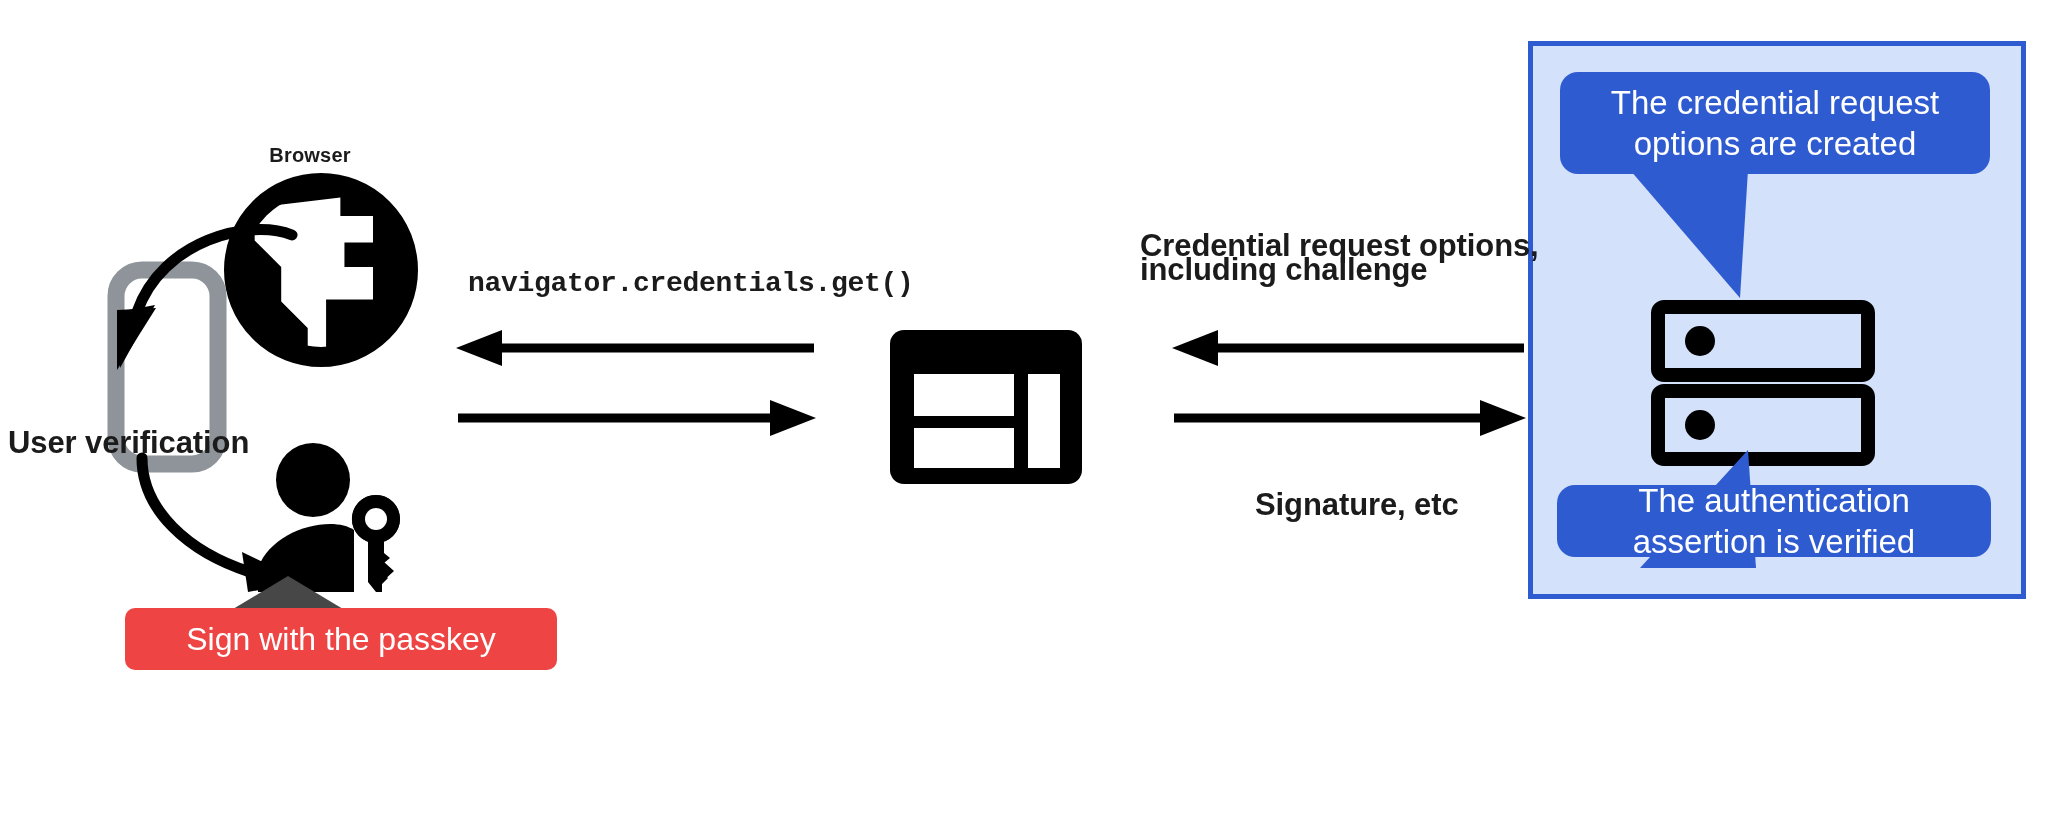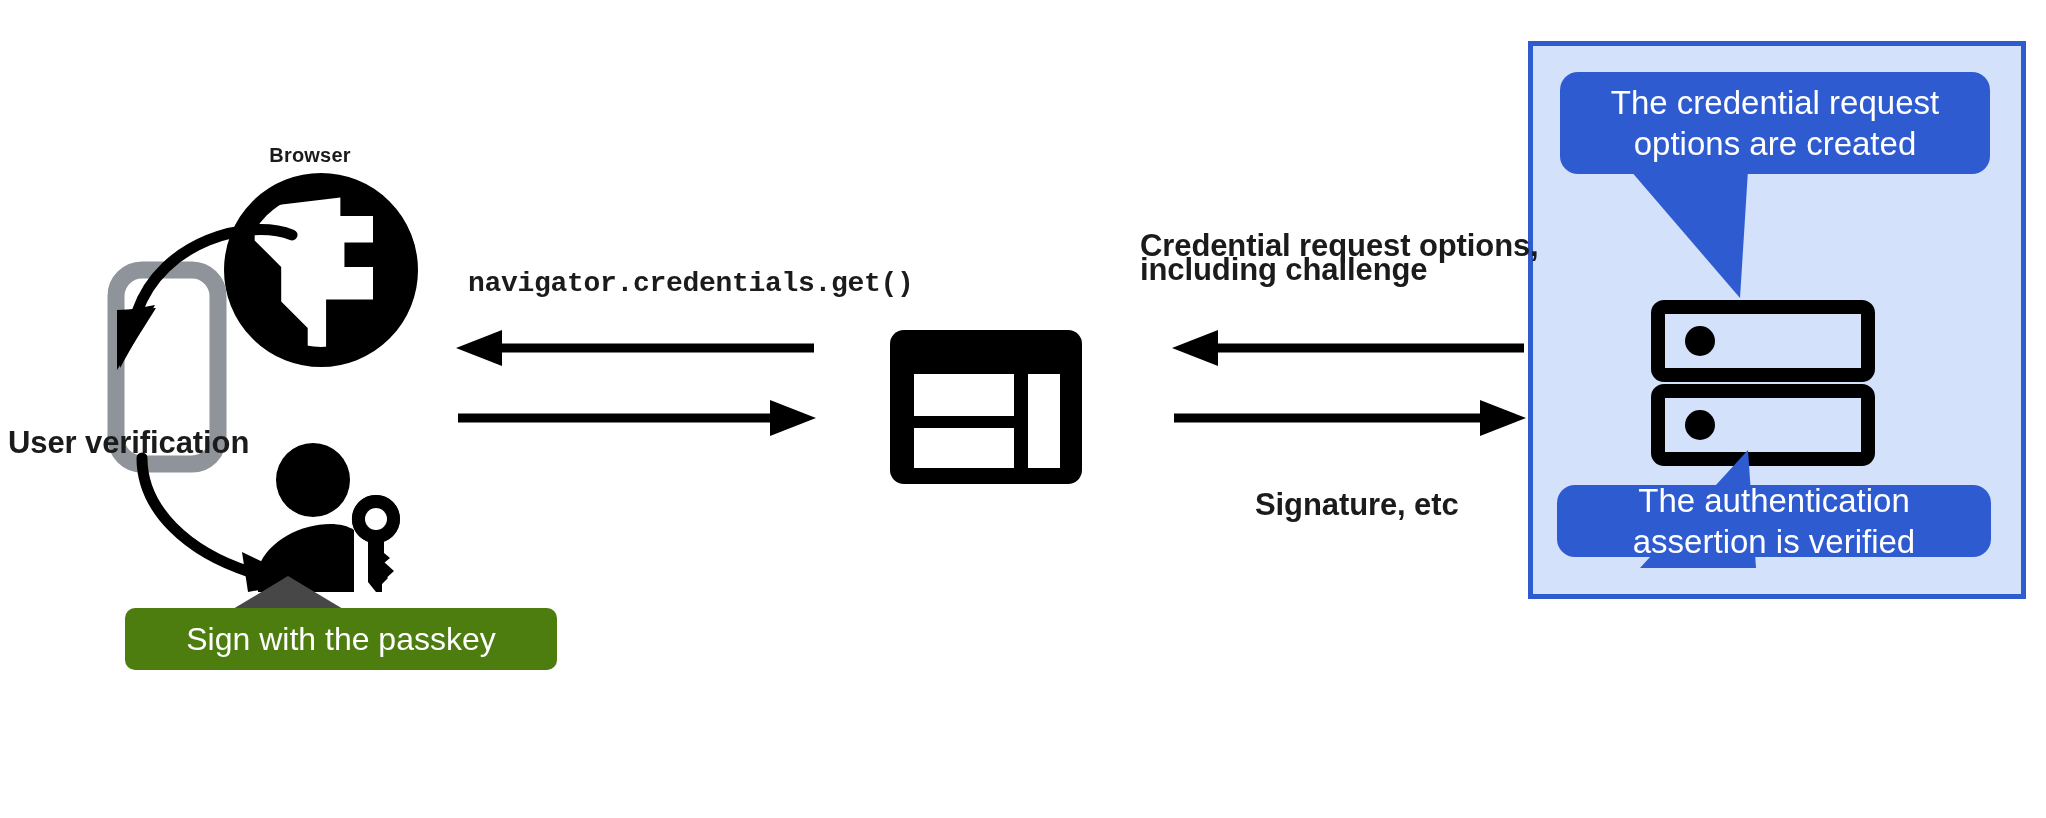--- a/index.html
+++ b/index.html
@@ -75,21 +75,21 @@
   #bubble-bottom{ left: 1557px; top: 485px; width: 434px; height: 72px; }
 
   .bubble-tail { position: absolute; }
 
   
   #passkey-tooltip {
     left: 125px;
     top: 608px;
     width: 432px;
     height: 62px;
-    background: #4d7c0f;
+    background: #ef4444;
     border-radius: 10px;
     color: #ffffff;
     font-size: 32px;
     display: flex;
     align-items: center;
     justify-content: center;
     box-sizing: border-box;
   }
   #passkey-tooltip-tail {
     left: 228px;

